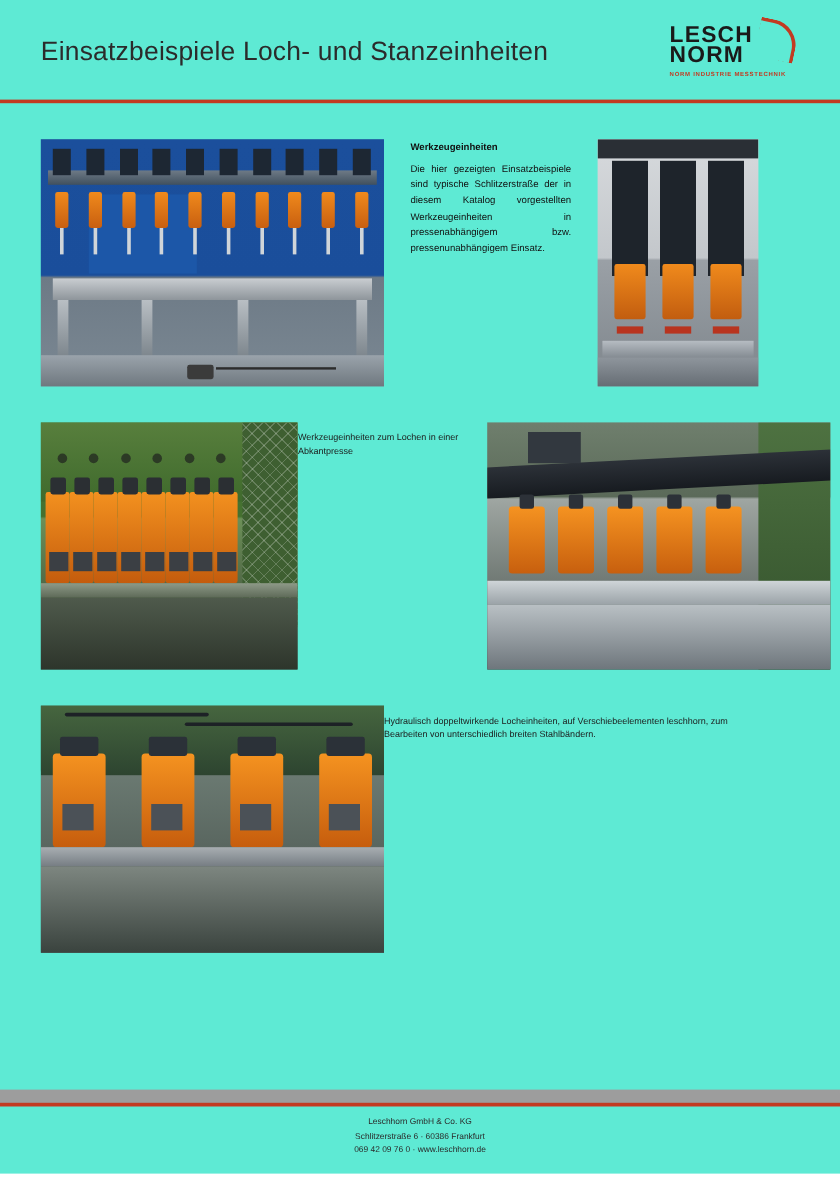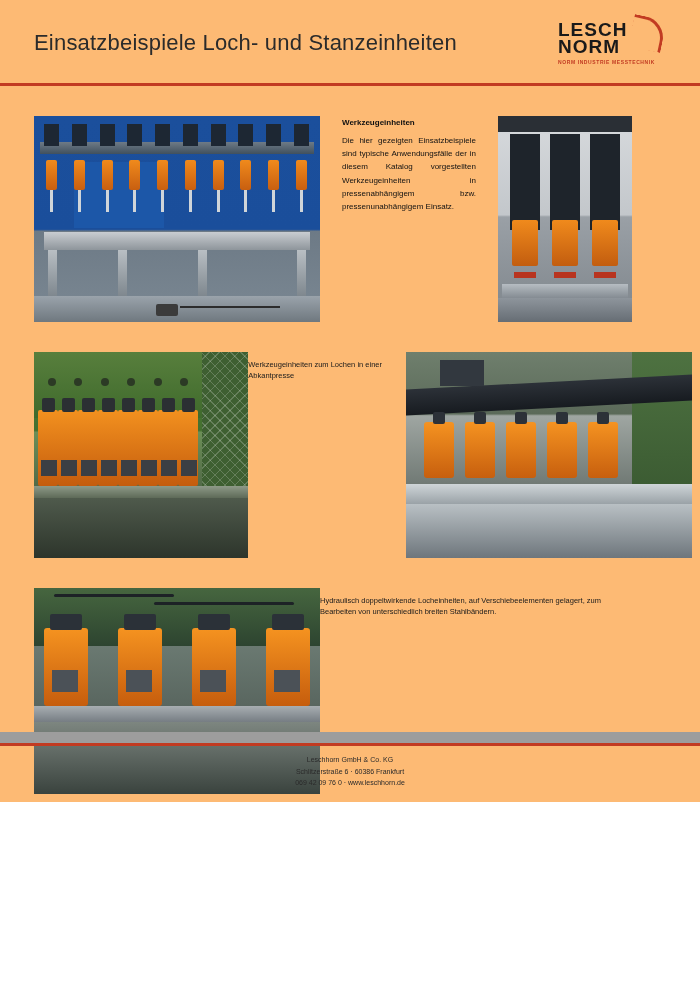--- a/index.html
+++ b/index.html
@@ -12,22 +12,22 @@
     background: #ffffff;
     font-family: "Liberation Sans", sans-serif;
     color: #111;
     overflow: hidden;
     position: relative;
   }
 
   .page {
     position: relative;
     width: 700px;
-    height: 802px;
-    background: #fdba74;
+    height: 978px;
+    background: #5eead4;
     box-sizing: border-box;
   }
 
   
   .header {
     position: relative;
     height: 86px;
     padding: 0 34px;
     display: flex;
     align-items: center;
@@ -324,21 +324,21 @@
           </div>
           <div class="floor"></div>
           <div class="cable"></div>
           <div class="pedal"></div>
         </div>
         <div class="caption"></div>
       </div>
 
       <div class="intro">
         <h2>Werkzeugeinheiten</h2>
-        <p>Die hier gezeigten Einsatzbeispiele sind typische Anwendungsfälle der in diesem Katalog vorgestellten Werkzeugeinheiten in pressenabhängigem bzw. pressenunabhängigem Einsatz.</p>
+        <p>Die hier gezeigten Einsatzbeispiele sind typische Schlitzerstraße der in diesem Katalog vorgestellten Werkzeugeinheiten in pressenabhängigem bzw. pressenunabhängigem Einsatz.</p>
       </div>
 
       <div class="col">
         <div class="photo p2">
           <div class="topbar"></div>
           <div class="col2" style="left:12px"></div>
           <div class="col2" style="left:52px"></div>
           <div class="col2" style="left:92px"></div>
           <div class="org2" style="left:14px"></div>
           <div class="org2" style="left:54px"></div>
@@ -455,21 +455,21 @@
                 <div class="win"></div>
               </div>
             <div class="u6">
                 <div class="top"></div>
                 <div class="win"></div>
               </div>
           </div>
           <div class="bar6"></div>
           <div class="floor6"></div>
         </div>
-        <div class="caption">Hydraulisch doppeltwirkende Locheinheiten, auf Verschiebeelementen gelagert, zum Bearbeiten von unterschiedlich breiten Stahlbändern.</div>
+        <div class="caption">Hydraulisch doppeltwirkende Locheinheiten, auf Verschiebeelementen leschhorn, zum Bearbeiten von unterschiedlich breiten Stahlbändern.</div>
       </div>
     </div>
 
   </div>
 
   <div class="footer">
     <div class="footer-bar"></div>
     <div class="footer-text">
       <div>Leschhorn GmbH &amp; Co. KG</div>
       <div>Schlitzerstraße 6 · 60386 Frankfurt</div>

